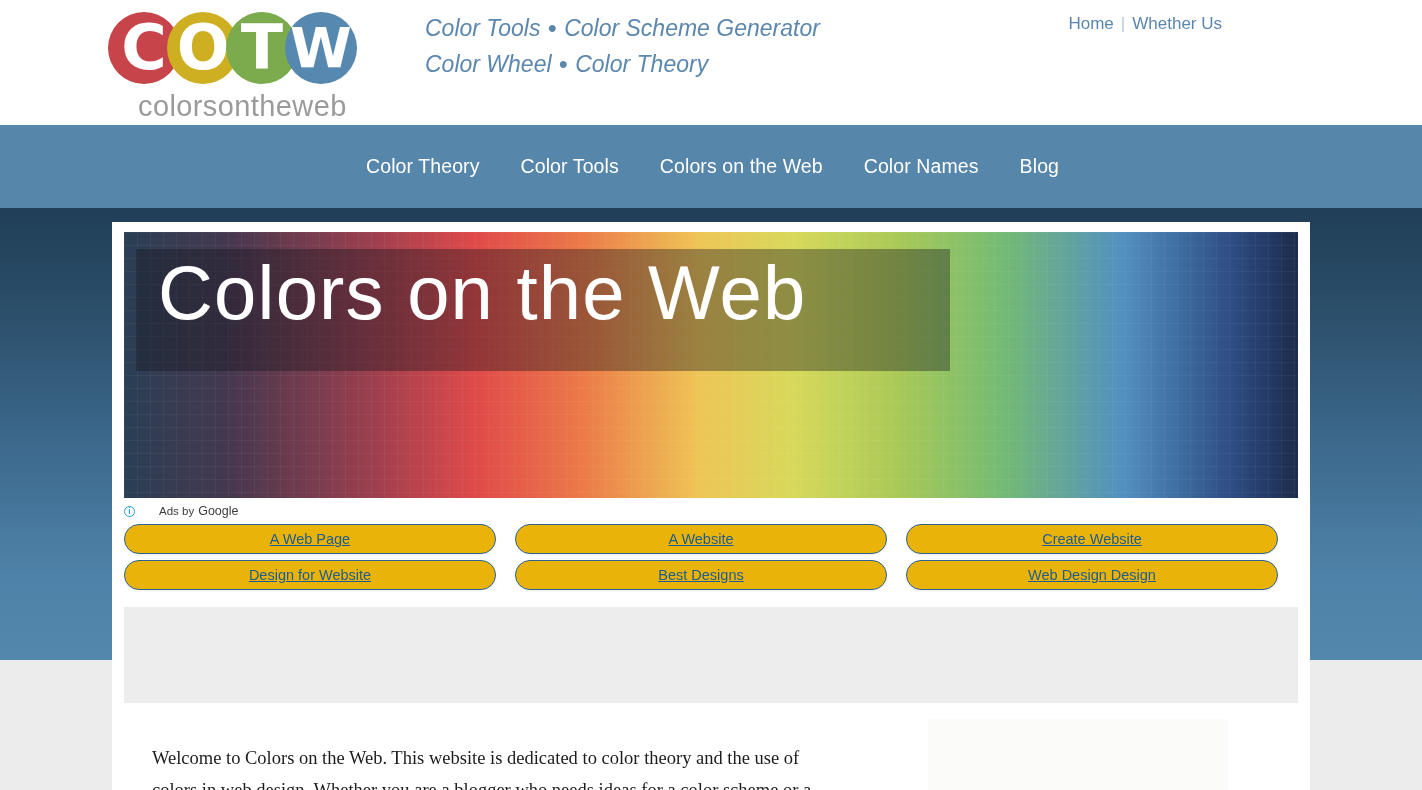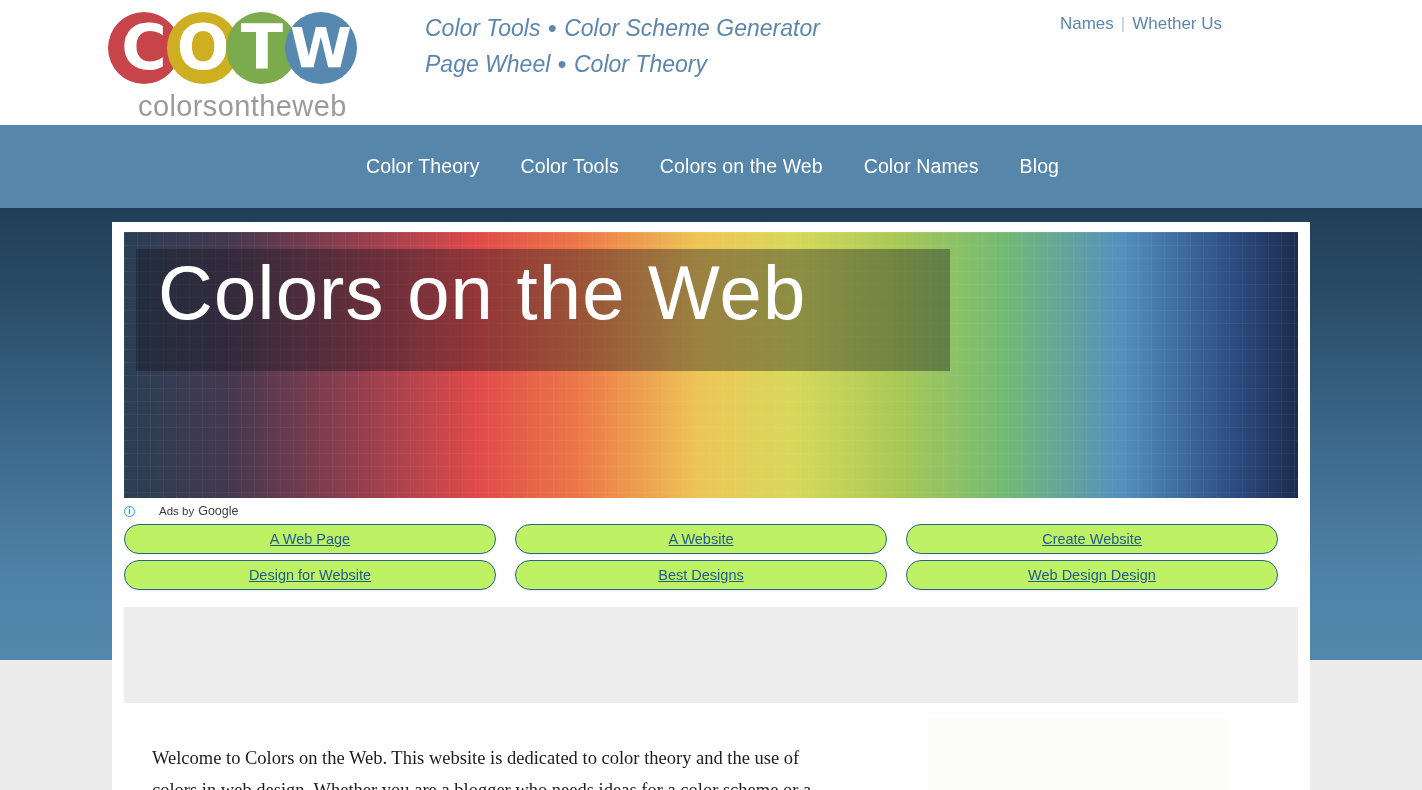--- a/index.html
+++ b/index.html
@@ -206,21 +206,21 @@
     width: 1170px;
     display: grid;
     grid-template-columns: 372px 372px 372px;
     grid-auto-rows: 30px;
     column-gap: 19px;
     row-gap: 6px;
   }
   .ad-chip {
     border: 1px solid #2a6496;
     border-radius: 16px;
-    background: #bef264;
+    background: #eab308;
     color: #1f5c8f;
     font-size: 14.5px;
     display: flex;
     align-items: center;
     justify-content: center;
     text-align: center;
     white-space: nowrap;
     box-shadow: 0 1px 2px rgba(0,0,0,0.08);
   }
 
@@ -275,26 +275,26 @@
         <div class="logo-circle lc-w">W</div>
       </div>
       <div class="logo-word">colorsontheweb</div>
     </a>
 
     <div class="tagline">
       <div>
         <span>Color Tools</span><span class="dot">●</span><span>Color Scheme Generator</span>
       </div>
       <div>
-        <span>Page Wheel</span><span class="dot">●</span><span>Color Theory</span>
+        <span>Color Wheel</span><span class="dot">●</span><span>Color Theory</span>
       </div>
     </div>
 
     <div class="util-nav">
-      <a href="#">Names</a><span class="util-sep">|</span><a href="#">Whether Us</a>
+      <a href="#">Home</a><span class="util-sep">|</span><a href="#">Whether Us</a>
     </div>
   </div>
 
   <nav class="main-nav">
     <div class="main-nav-inner">
       <a class="nav-link" href="#">Color Theory</a>
       <a class="nav-link" href="#">Color Tools</a>
       <a class="nav-link" href="#">Colors on the Web</a>
       <a class="nav-link" href="#">Color Names</a>
       <a class="nav-link" href="#">Blog</a>

